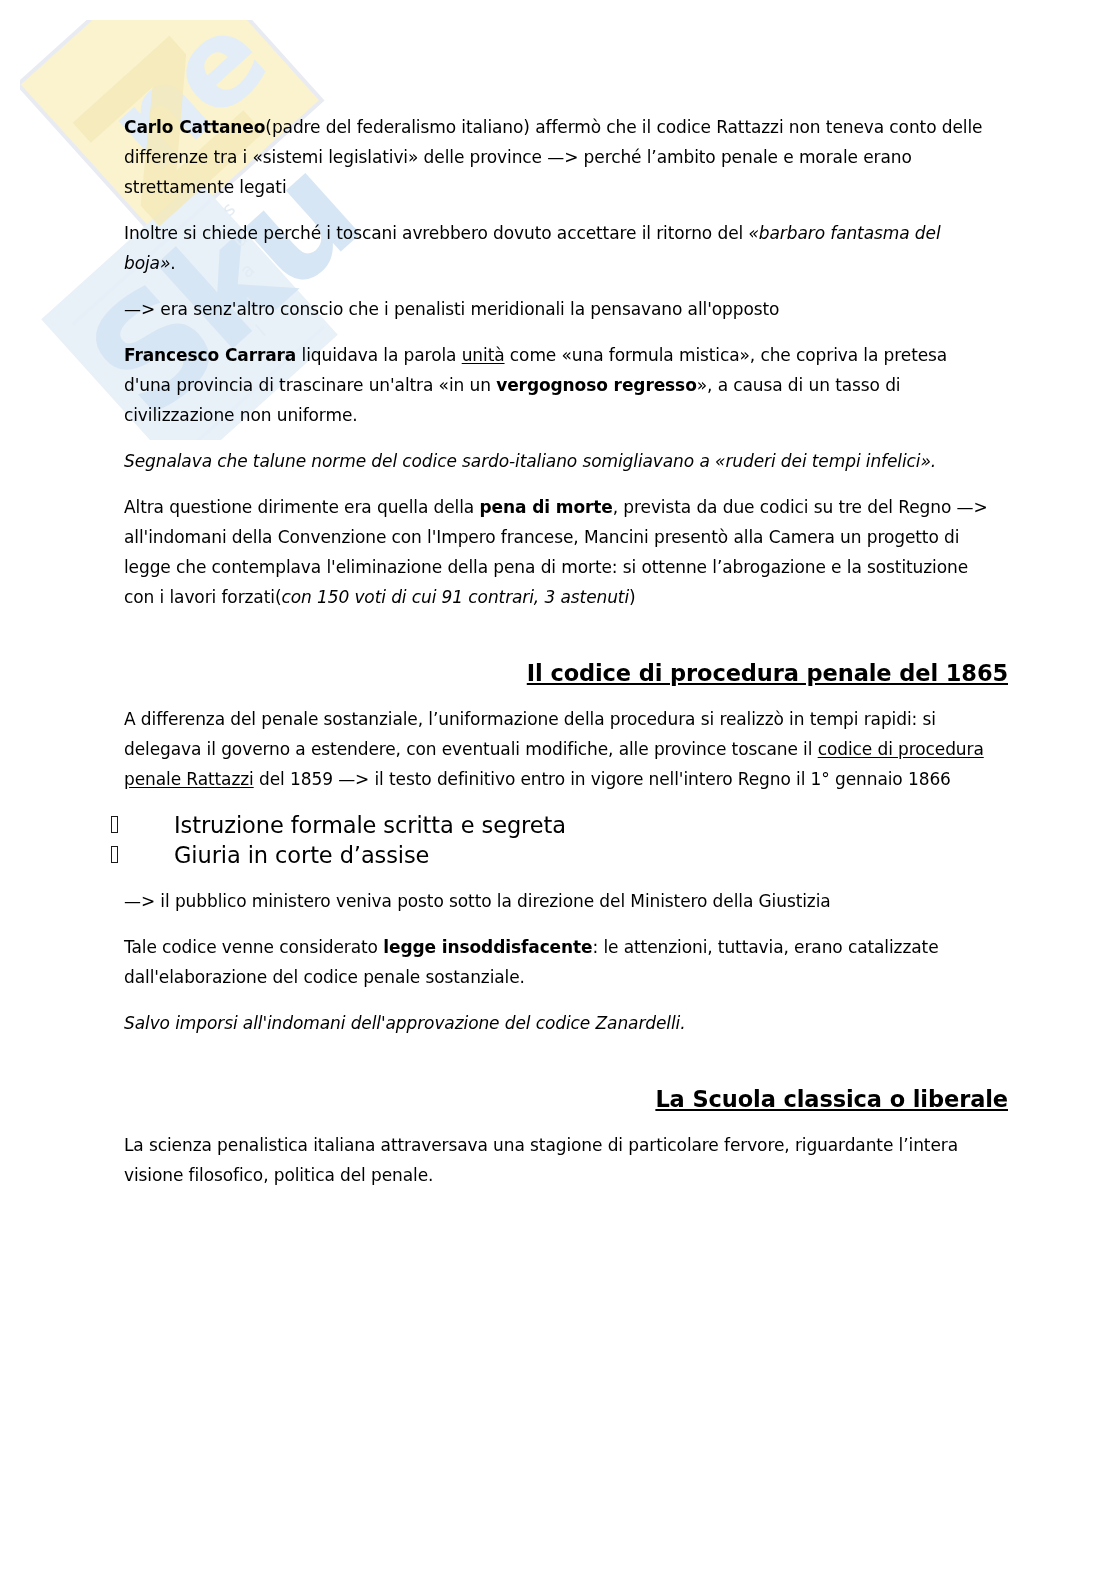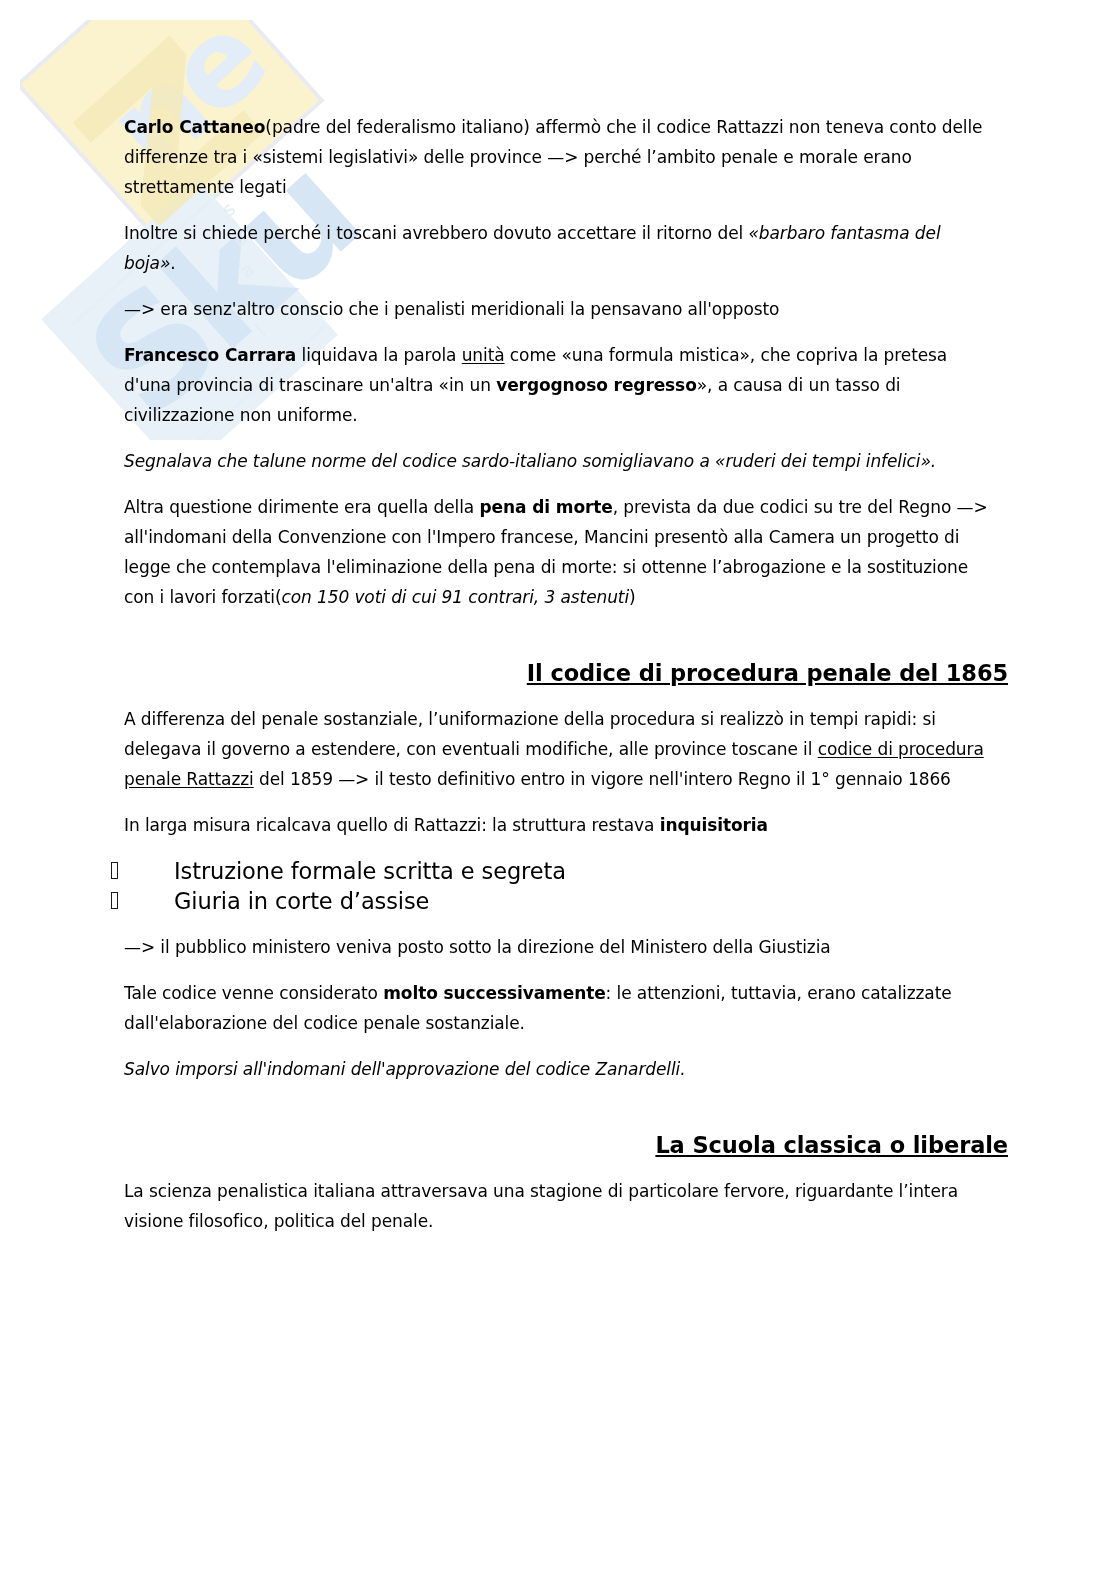--- a/index.html
+++ b/index.html
@@ -143,30 +143,29 @@
 
     <p><span>Altra questione dirimente era quella della </span><span class="bu">pena di morte</span><span>, prevista da due codici su tre del Regno —&gt; all'indomani della Convenzione con l'Impero francese, Mancini presentò alla Camera un progetto di legge che contemplava l'eliminazione della pena di morte: si ottenne l’abrogazione e la sostituzione con i lavori forzati(</span><span class="i">con 150 voti di cui 91 contrari, 3 astenuti</span><span>)</span></p>
 
 
     <div class="blank"></div>
 
     <h2 class="heading">Il codice di procedura penale del 1865</h2>
 
     <p><span>A differenza del penale sostanziale, l’uniformazione della procedura si realizzò in tempi rapidi: si delegava il governo a estendere, con eventuali modifiche, alle province toscane il </span><span class="u">codice di procedura penale Rattazzi</span><span> del 1859 —&gt; il testo definitivo entro in vigore nell'intero Regno il 1° gennaio 1866</span></p>
 
-    <p><span>In larga misura ricalcava quello di Rattazzi: la struttura restava </span><span class="b">inquisitoria</span></p>
 
     <ul class="tofu-list">
       <li><span class="tofu"></span><span>Istruzione formale scritta e segreta</span></li>
       <li><span class="tofu"></span><span>Giuria in corte d’assise</span></li>
     </ul>
 
     <p><span>—&gt; il pubblico ministero veniva posto sotto la direzione del Ministero della Giustizia</span></p>
 
-    <p><span>Tale codice venne considerato </span><span class="b">molto successivamente</span><span>: le attenzioni, tuttavia, erano catalizzate dall'elaborazione del codice penale sostanziale.</span></p>
+    <p><span>Tale codice venne considerato </span><span class="b">legge insoddisfacente</span><span>: le attenzioni, tuttavia, erano catalizzate dall'elaborazione del codice penale sostanziale.</span></p>
 
     <p><span class="i">Salvo imporsi all'indomani dell'approvazione del codice Zanardelli.</span></p>
 
     <div class="blank"></div>
 
     <h2 class="heading">La Scuola classica o liberale</h2>
 
     <p><span>La scienza penalistica italiana attraversava una stagione di particolare fervore, riguardante l’intera visione filosofico, politica del penale.</span></p>
 
   </div>

